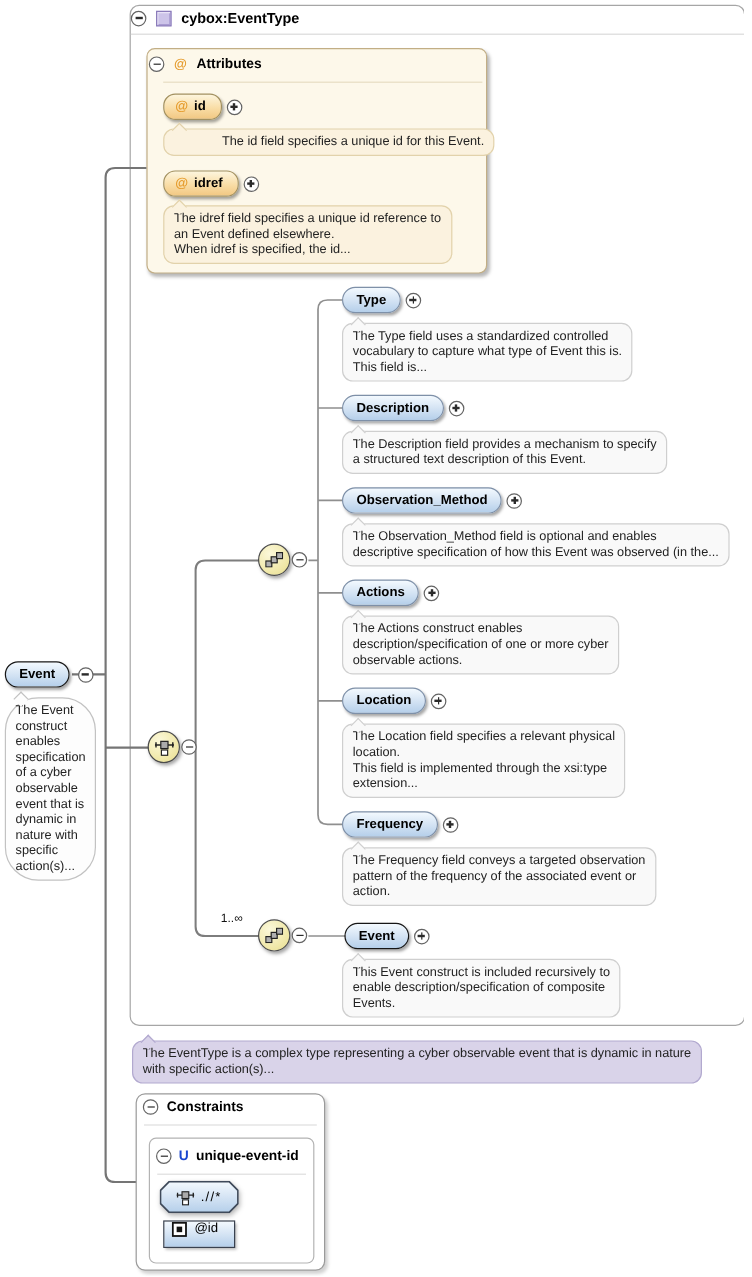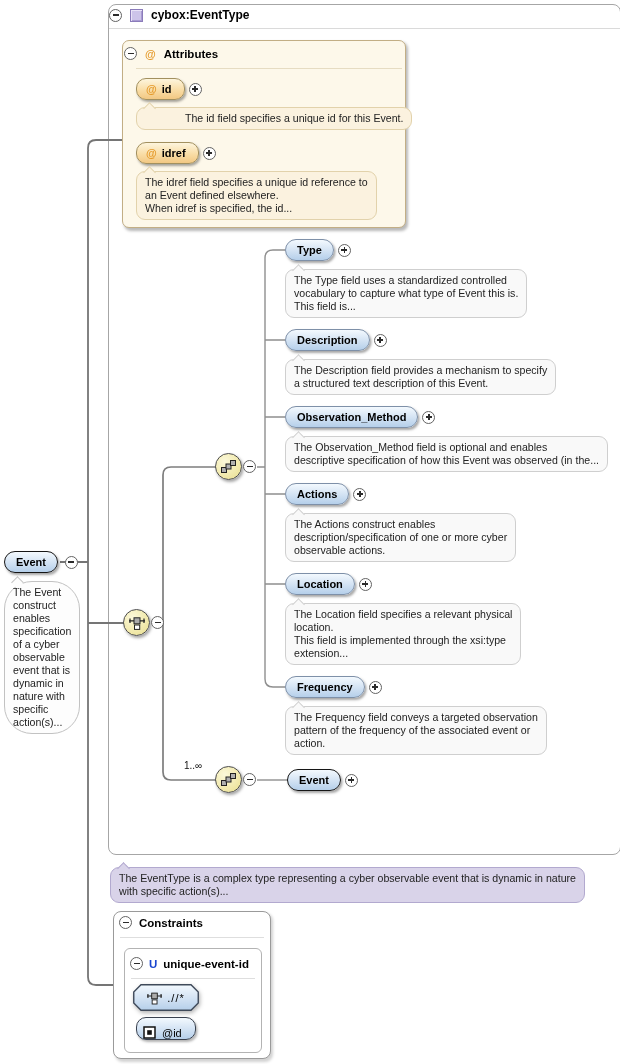--- a/index.html
+++ b/index.html
@@ -57,21 +57,21 @@
   .ann-purple{background:#d9d3e9;border:1px solid #b2a9cf;}
   .ann-purple::before{background:#d9d3e9;border-color:#b2a9cf;}
   
   .title-text{font-size:12px;font-weight:bold;}
   .hdr-text{font-size:11.5px;font-weight:bold;}
   .typeicon{width:13px;height:13px;background:#cdc4e9;border:1px solid #8b7cba;box-sizing:border-box;
             box-shadow:inset 1px 1px 0 #e9e3f7, inset -1px -1px 0 #a99bd2;flex:none;}
   .card{font-size:10px;color:#111;}
   .uletter{color:#1a46cf;font-weight:bold;font-size:11.5px;}
   .fieldchip{position:absolute;left:136px;top:1017px;width:60px;height:23px;box-sizing:border-box;
-             display:flex;align-items:flex-end;gap:6px;padding:0 6px;border:1px solid #39414f;border-radius:10px;
+             display:flex;align-items:flex-start;gap:6px;padding:0 6px;border:1px solid #39414f;border-radius:0;
              background:linear-gradient(180deg,#f3f9fe 0%,#d8e6f5 45%,#b5cfea 100%);
              box-shadow:1.5px 2px 2.5px rgba(0,0,0,0.3);font-size:11px;}
   .octwrap{position:absolute;left:133px;top:984px;width:66px;height:27px;
            filter:drop-shadow(1.5px 2px 2px rgba(0,0,0,0.3));}
   .octinner{position:absolute;left:0;top:0;width:66px;height:27px;display:flex;align-items:center;
             justify-content:center;gap:5px;font-size:11px;letter-spacing:1px;}
   svg.wires{position:absolute;left:0;top:0;pointer-events:none;}
 </style>
 </head>
 <body>
@@ -211,20 +211,23 @@
     </svg>
   </div>
   <span class="toggle" style="position:absolute;left:243px;top:773px;"></span>
 
   <div class="row gap4" style="left:287px;top:769px;">
     <span class="echip dark">
         <span>Event</span>
       </span>
     <span class="toggle plus"></span>
   </div>
+  <div class="bubble ann-gray" style="left:285px;top:799px;">This Event construct is included recursively to
+enable description/specification of composite
+Events.</div>
 
   <div class="row gap7" style="left:4px;top:551px;">
     <span class="echip dark">
         <span>Event</span>
       </span>
     <span class="toggle"></span>
   </div>
   <div class="bubble ann-white" style="left:4px;top:581px;border-radius:28px;">The Event
 construct
 enables

